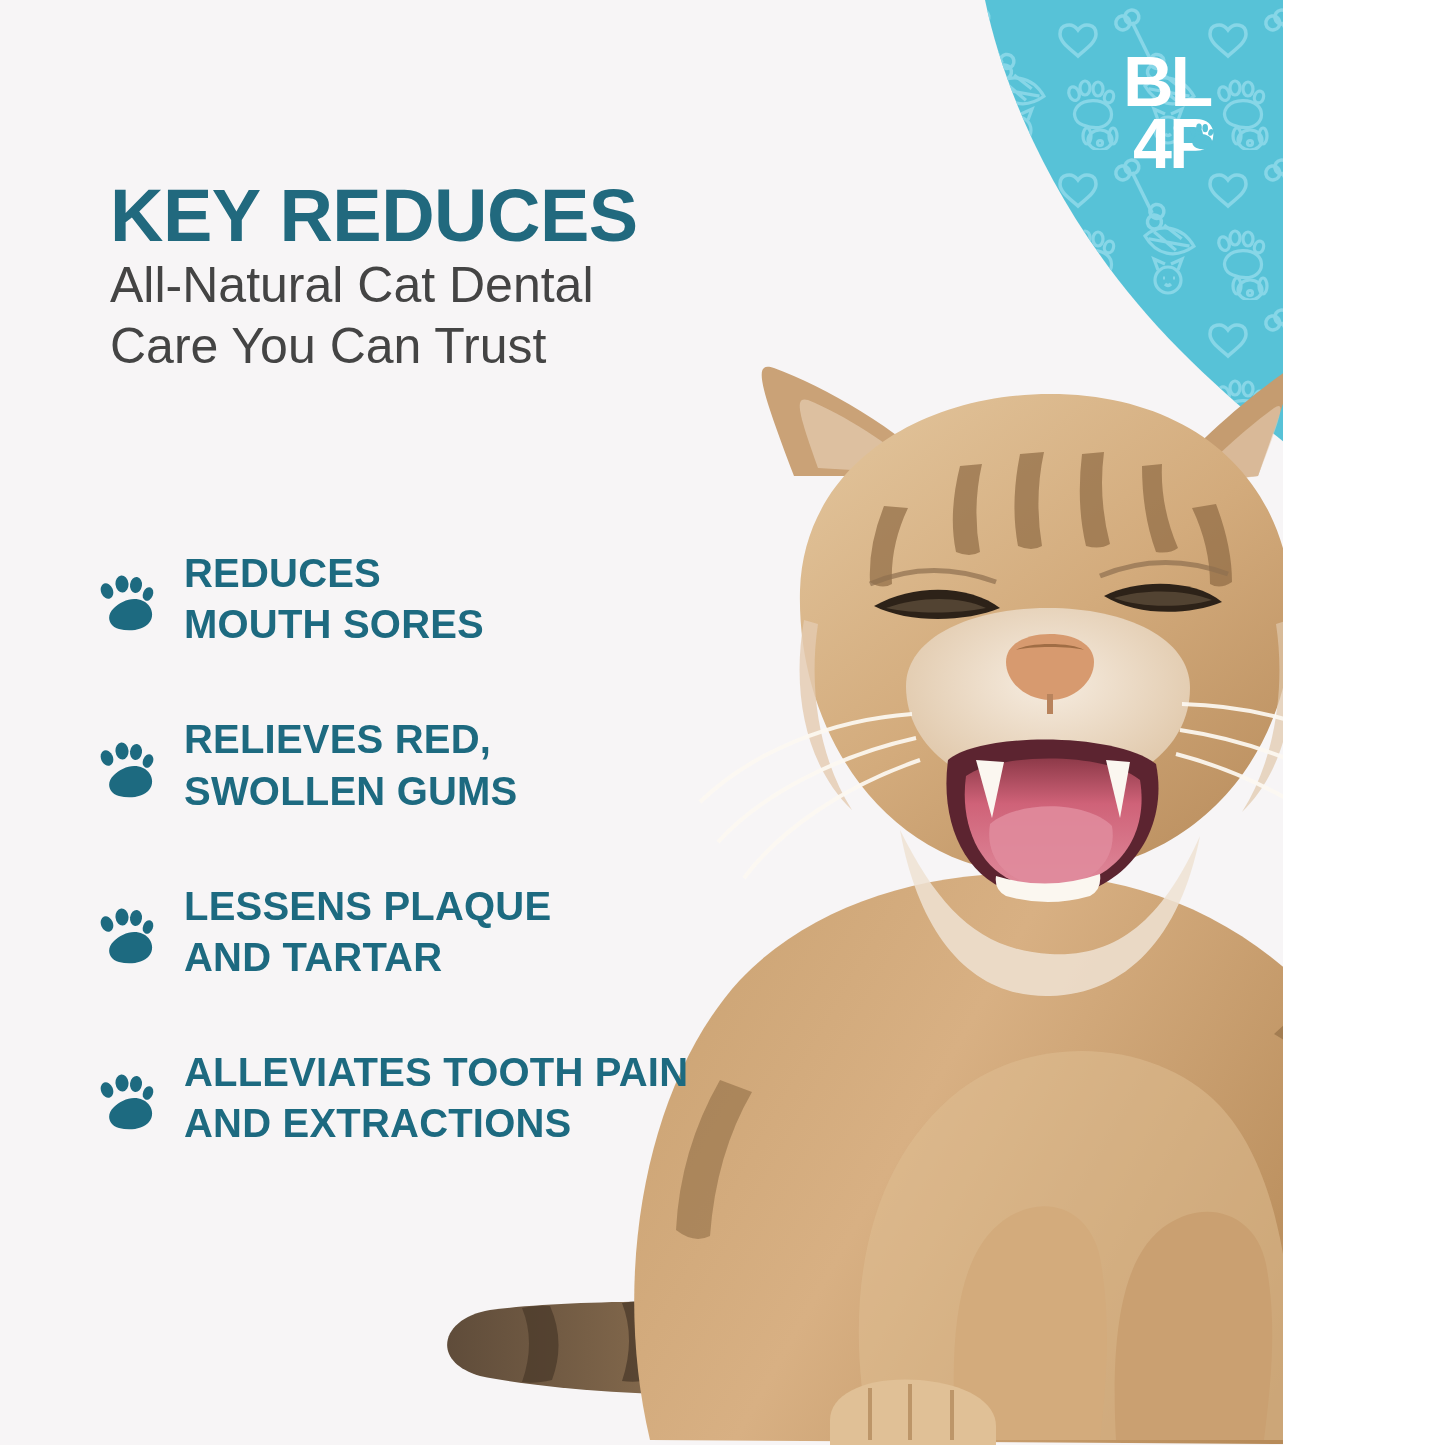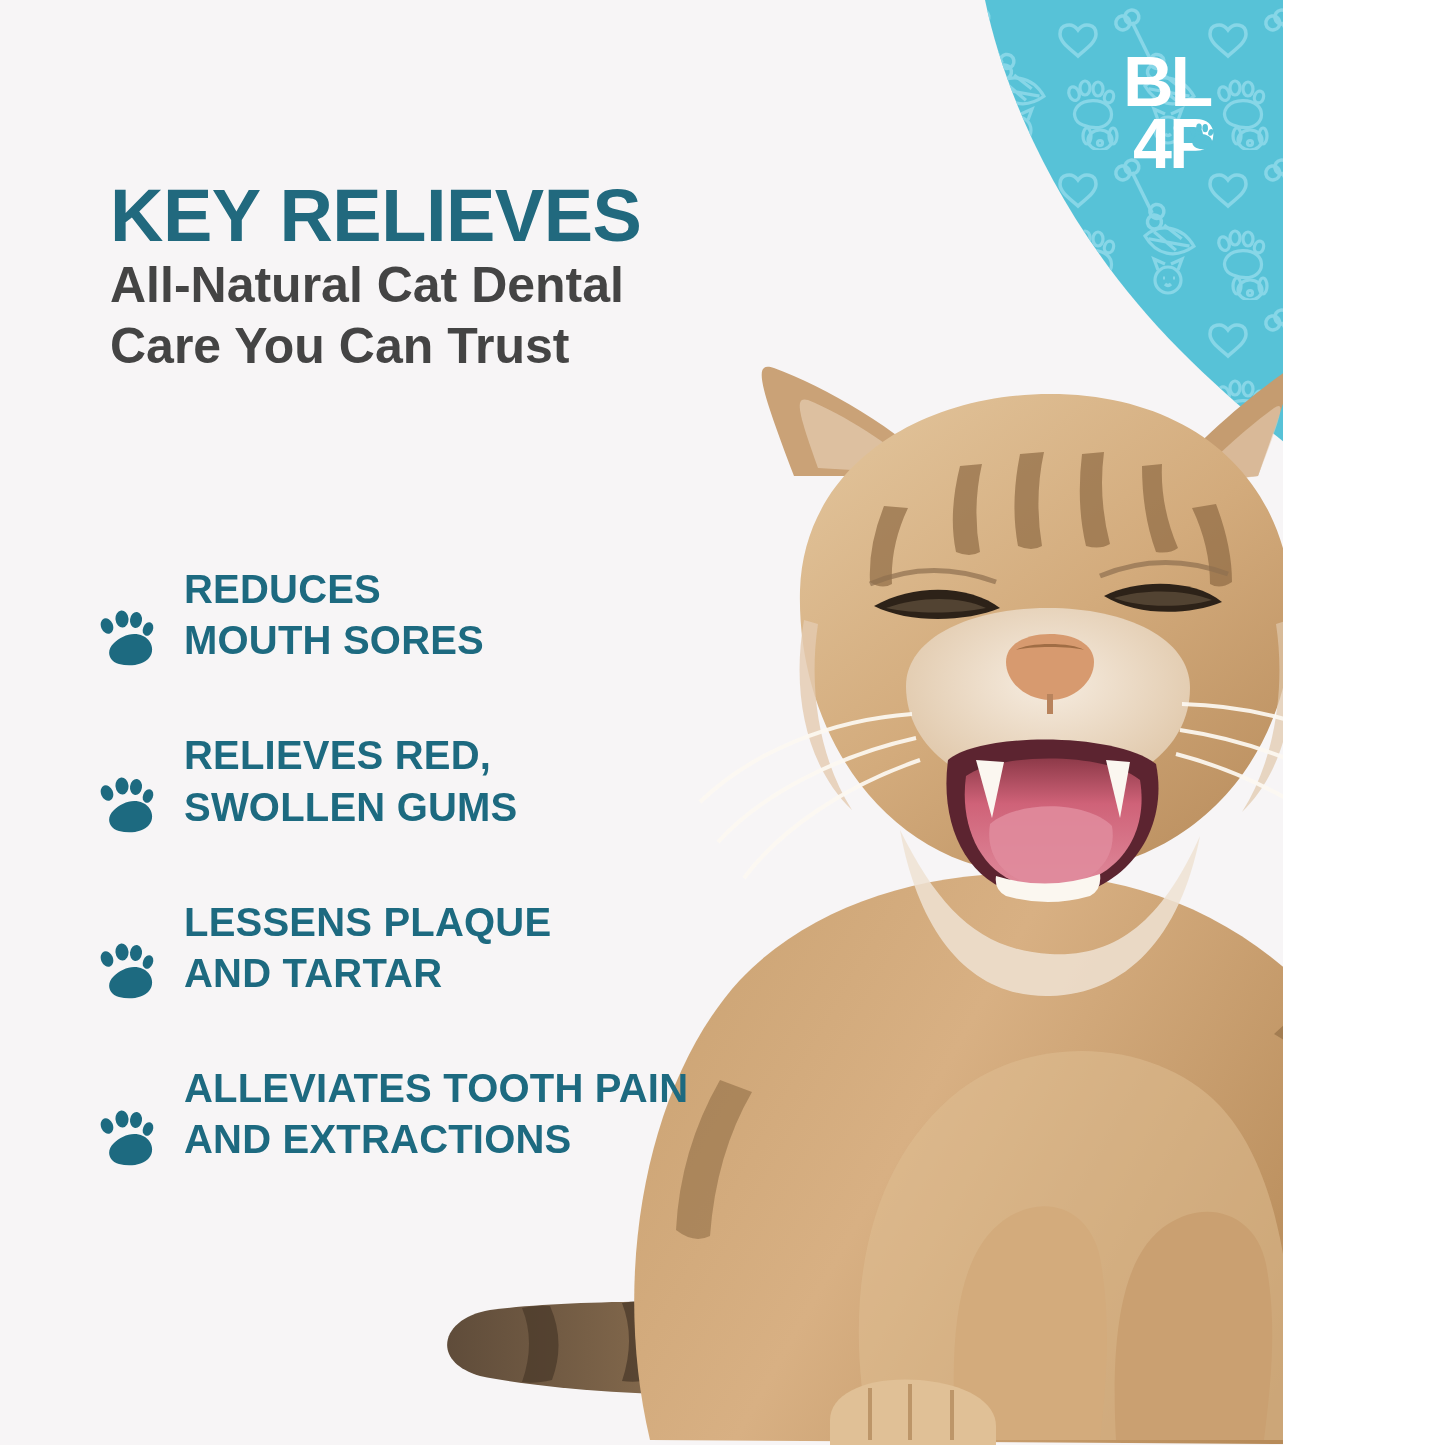--- a/index.html
+++ b/index.html
@@ -47,40 +47,39 @@
     line-height: 1.0;
     z-index: 5;
     white-space: nowrap;
   }
   .subhead {
     position: absolute;
     left: 110px;
     top: 255px;
     color: #444444;
     font-size: 50px;
-    font-weight: 700;
+    font-weight: 400;
     line-height: 1.22;
     z-index: 5;
     max-width: 640px;
   }
   .subhead .sub-line { display: block; }
 
   
   .benefits {
     position: absolute;
     left: 100px;
     top: 548px;
     width: 760px;
     z-index: 5;
   }
   .benefit-row {
     display: flex;
-    align-items: flex-end;
+    align-items: center;
     margin-bottom: 64px;
-    margin-top: 16px;
   }
   .benefit-row:last-child { margin-bottom: 0; }
   .paw-icon {
     flex: 0 0 auto;
     width: 56px;
     height: 56px;
     margin-top: 8px;
     margin-right: 28px;
   }
   .paw-icon svg { display:block; width:100%; height:100%; }
@@ -300,21 +299,21 @@
           <path d="M782 414 C866 416 946 442 1002 488"></path>
           <path d="M780 440 C862 452 940 486 990 530"></path>
           <path d="M776 464 C852 484 920 522 962 566"></path>
         </g>
 
         <path d="M500 540 C540 620 580 660 650 664 C720 668 764 626 800 546 C780 648 726 704 650 706 C574 708 520 650 500 540 Z" fill="#efe2d2" opacity="0.85"></path>
       </g>
     </svg>
   </div>
 
-  <h1 class="headline">KEY RELIEVES</h1>
+  <h1 class="headline">KEY REDUCES</h1>
 
   <div class="subhead">
     <span class="sub-line">All-Natural Cat Dental</span>
     <span class="sub-line">Care You Can Trust</span>
   </div>
 
   <div class="benefits">
 
     <div class="benefit-row">
       <span class="paw-icon">

